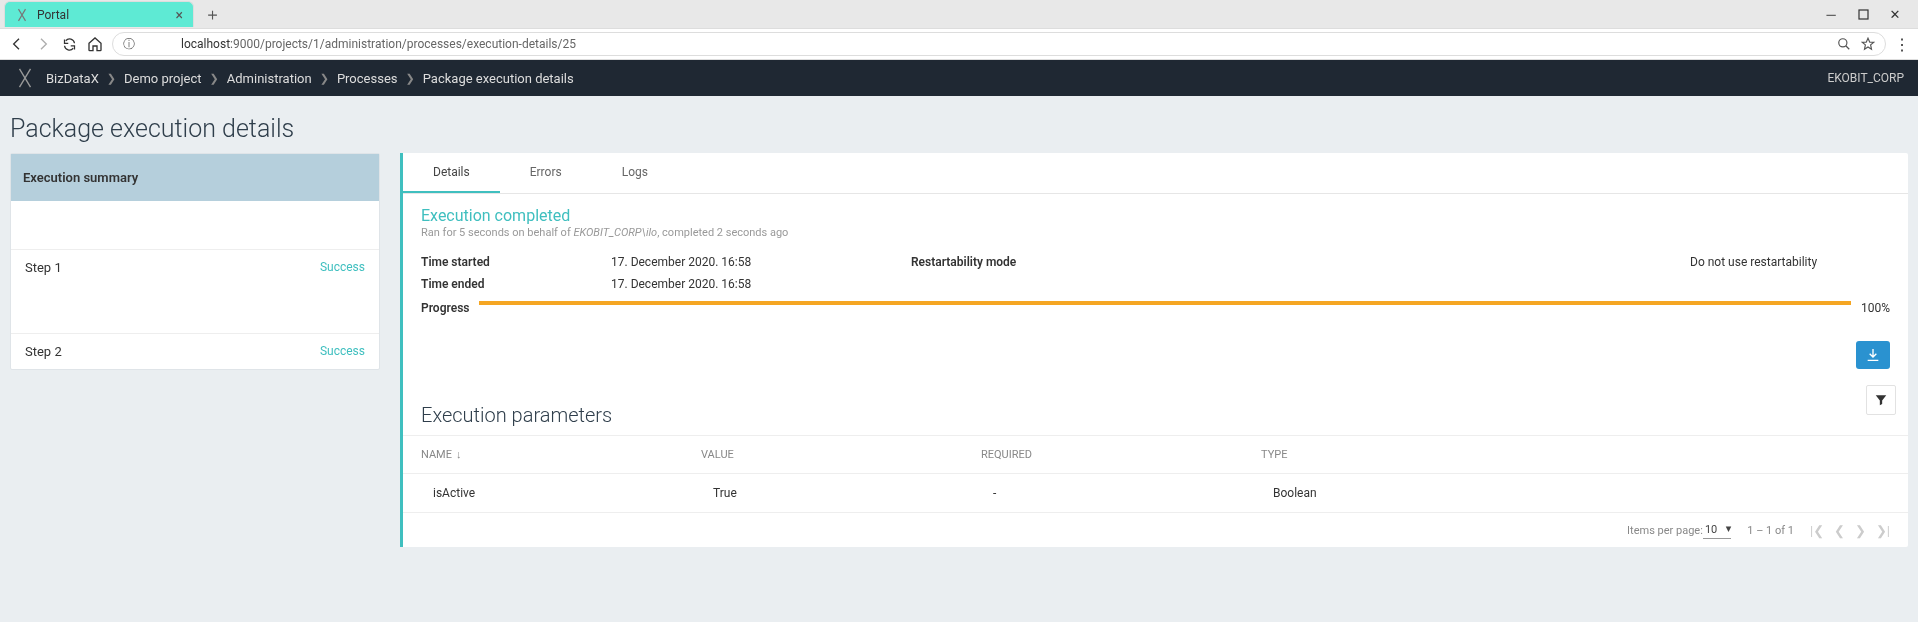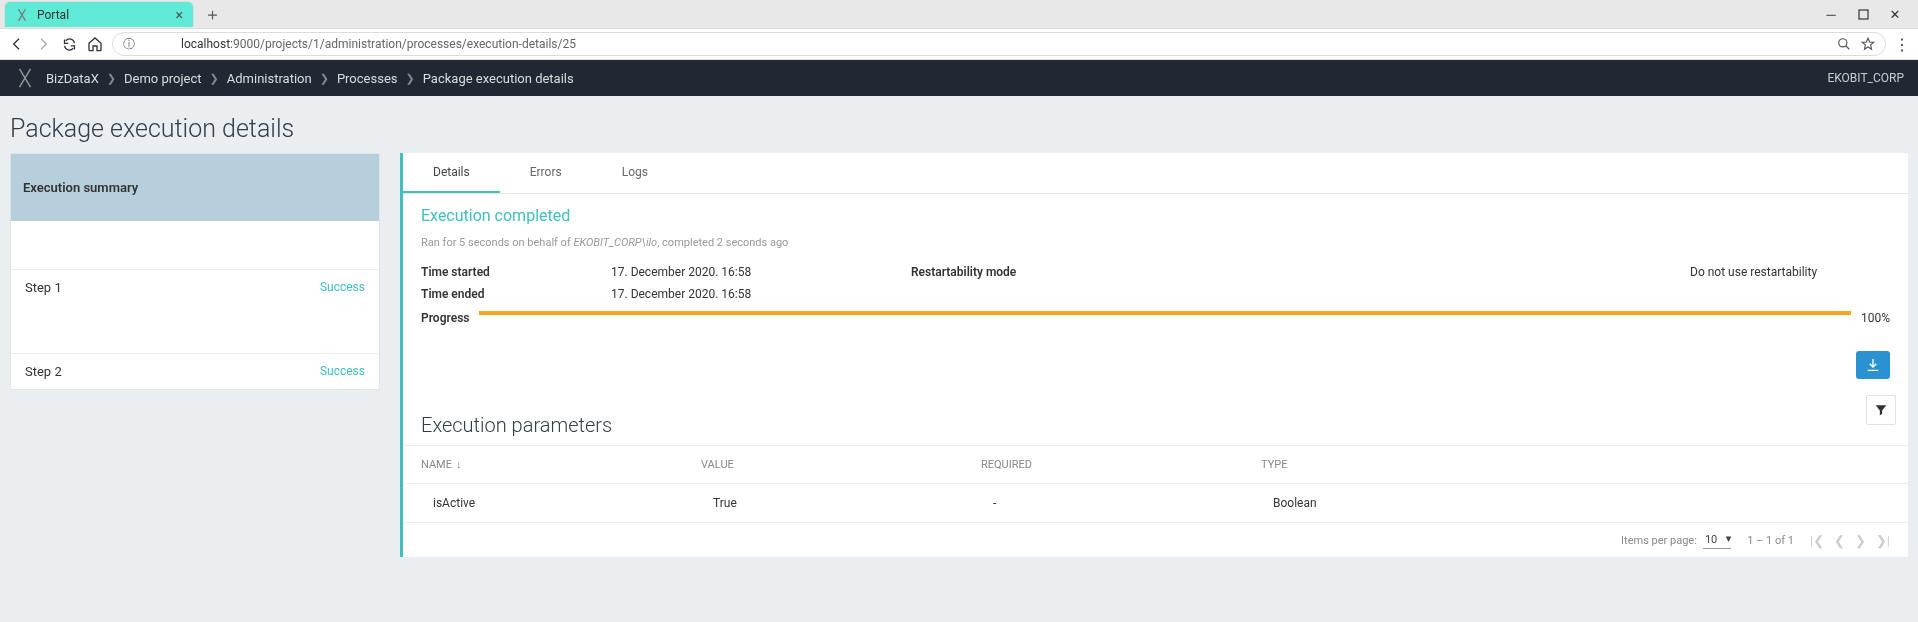--- a/index.html
+++ b/index.html
@@ -31,31 +31,31 @@
 .crumb:last-child { cursor:default; }
 .chev { color: #888; font-size: 11px; }
 .app-user { margin-left: auto; font-size: 12px; color:#ccc;}
 
 
 .page { padding: 10px 10px 10px 10px; display: flex; flex-direction: column; gap: 0; }
 .page-title { font-size: 25px; font-weight: 300; color: #2f3e4b; padding: 8px 0 10px 0; }
 .content-row { display: flex; gap: 20px; align-items: flex-start; }
 
 .summary-card { width: 370px; background: #fff; border: 1px solid #dfe4e8; border-radius: 2px; }
-.summary-header { background: #b5cfdc; padding: 26px 12px; font-size: 13px; font-weight: 600; color: #333; }
+.summary-header { background: #b5cfdc; padding: 16px 12px; font-size: 13px; font-weight: 600; color: #333; }
 .summary-item { display: flex; justify-content: space-between; padding: 10px 14px; border-top: 1px solid #eee; font-size: 13px; cursor:pointer;margin-top:48px;}
 .summary-status-success { color: #3fbfbf; font-size: 12px; }
 
 .main-panel { flex: 1; background: #fff; border-left: 3px solid #3fbfbf; border-radius: 0 2px 2px 0; }
 .tabs { display:flex; border-bottom:1px solid #e6e6e6;text-align:right; }
 .tab-btn { padding: 12px 30px; font-size: 12px; color:#666; cursor:pointer; }
 .tab-btn.active { border-bottom:2px solid #3fbfbf; color:#444;}
 .section { padding: 12px 18px 16px 18px; }
 .exec-status-title { font-size:16px; color:#3fbfbf; font-weight:400;}
-.exec-subtitle { font-size:11px; color:#999; margin-top:11px;}
+.exec-subtitle { font-size:11px; color:#999; margin-top:1px;}
 .exec-subtitle .it{ font-style: italic;}
 .kv-block { margin-top: 16px; font-size:12px; color:#333;}
 .kv-grid { display:grid; grid-template-columns: 190px 300px 1fr 200px; row-gap:8px; }
 .kv-label { font-weight:600; }
 .progress-row { margin-top:10px; display:flex; align-items:flex-start; gap:10px;}
 .progress-label { font-weight:600; font-size:12px;}
 .progress-bar-wrap{ flex:1; height:4px; background:#eee;}
 .progress-bar-fill{ height:100%; background:#f5a623; }
 .progress-val{ font-size:12px;}
 .action-row { display:flex; justify-content:flex-end; padding:10px 18px 4px;}
@@ -63,21 +63,21 @@
 
 .params-header { display:flex; align-items:center; justify-content:space-between; padding:0 12px 8px 18px;}
 .params-title { font-size:20px; font-weight:300; color:#2f3e4b; padding-top:8px;margin-top:22px;}
 .filter-btn { width:30px; height:30px; border:1px solid #e2e2e2; display:flex; align-items:center; justify-content:center; cursor:pointer; border-radius:2px;}
 
 .param-table { width:100%; border-top:1px solid #eee; }
 .th-row { display:grid; grid-template-columns:280px 280px 280px 1fr; padding:12px 18px; font-size:11px; color:#888; border-bottom:1px solid #eee;}
 .th-cell { display:flex; align-items:center; gap:4px; cursor:pointer;}
 .tr-row { display:grid; grid-template-columns:280px 280px 280px 1fr; padding:12px 30px; font-size:12px; border-bottom:1px solid #eee;}
 .paginator { display:flex; justify-content:flex-end; align-items:center; gap:16px; padding:8px 18px; font-size:11px; color:#888;}
-.pag-seg { display:flex; align-items:center; gap:6px;}
+.pag-seg { display:flex; align-items:center; }
 .pag-sel { border:none; border-bottom:1px solid #999; padding:2px 14px 2px 2px; font-size:11px; color:#444; background:transparent; position:relative;}
 .pag-arrows{ display:flex; gap:10px;}
 .pag-arrow{ color:#ccc; cursor:pointer; font-size:13px;}
 
 svg{display:block;}
 </style>
 </head>
 <body>
 
 <div class="browser-chrome">

